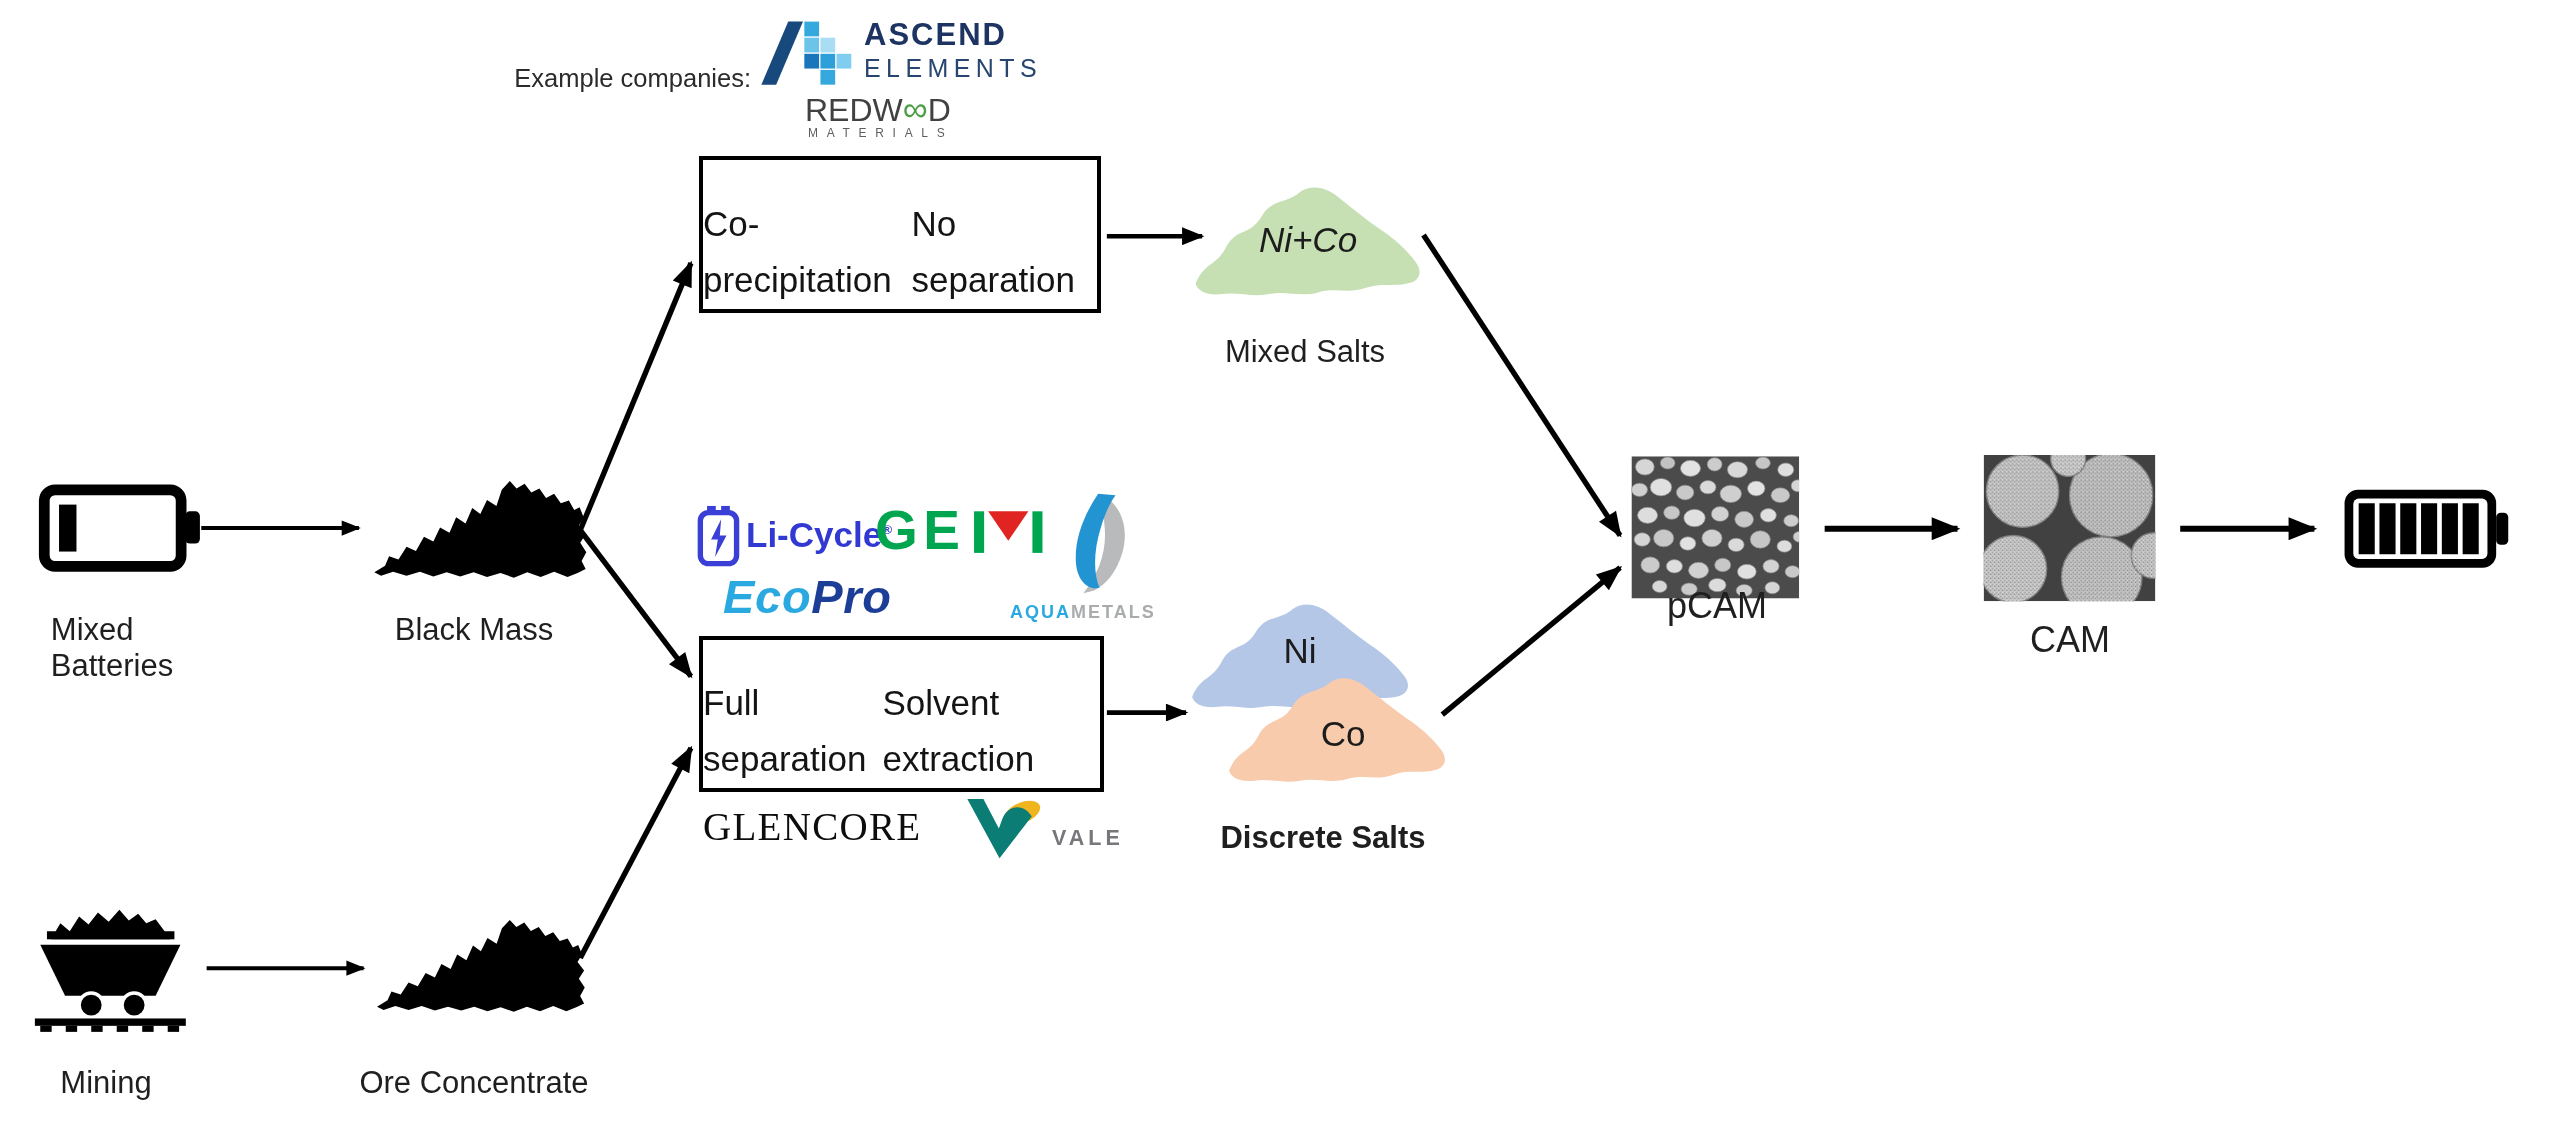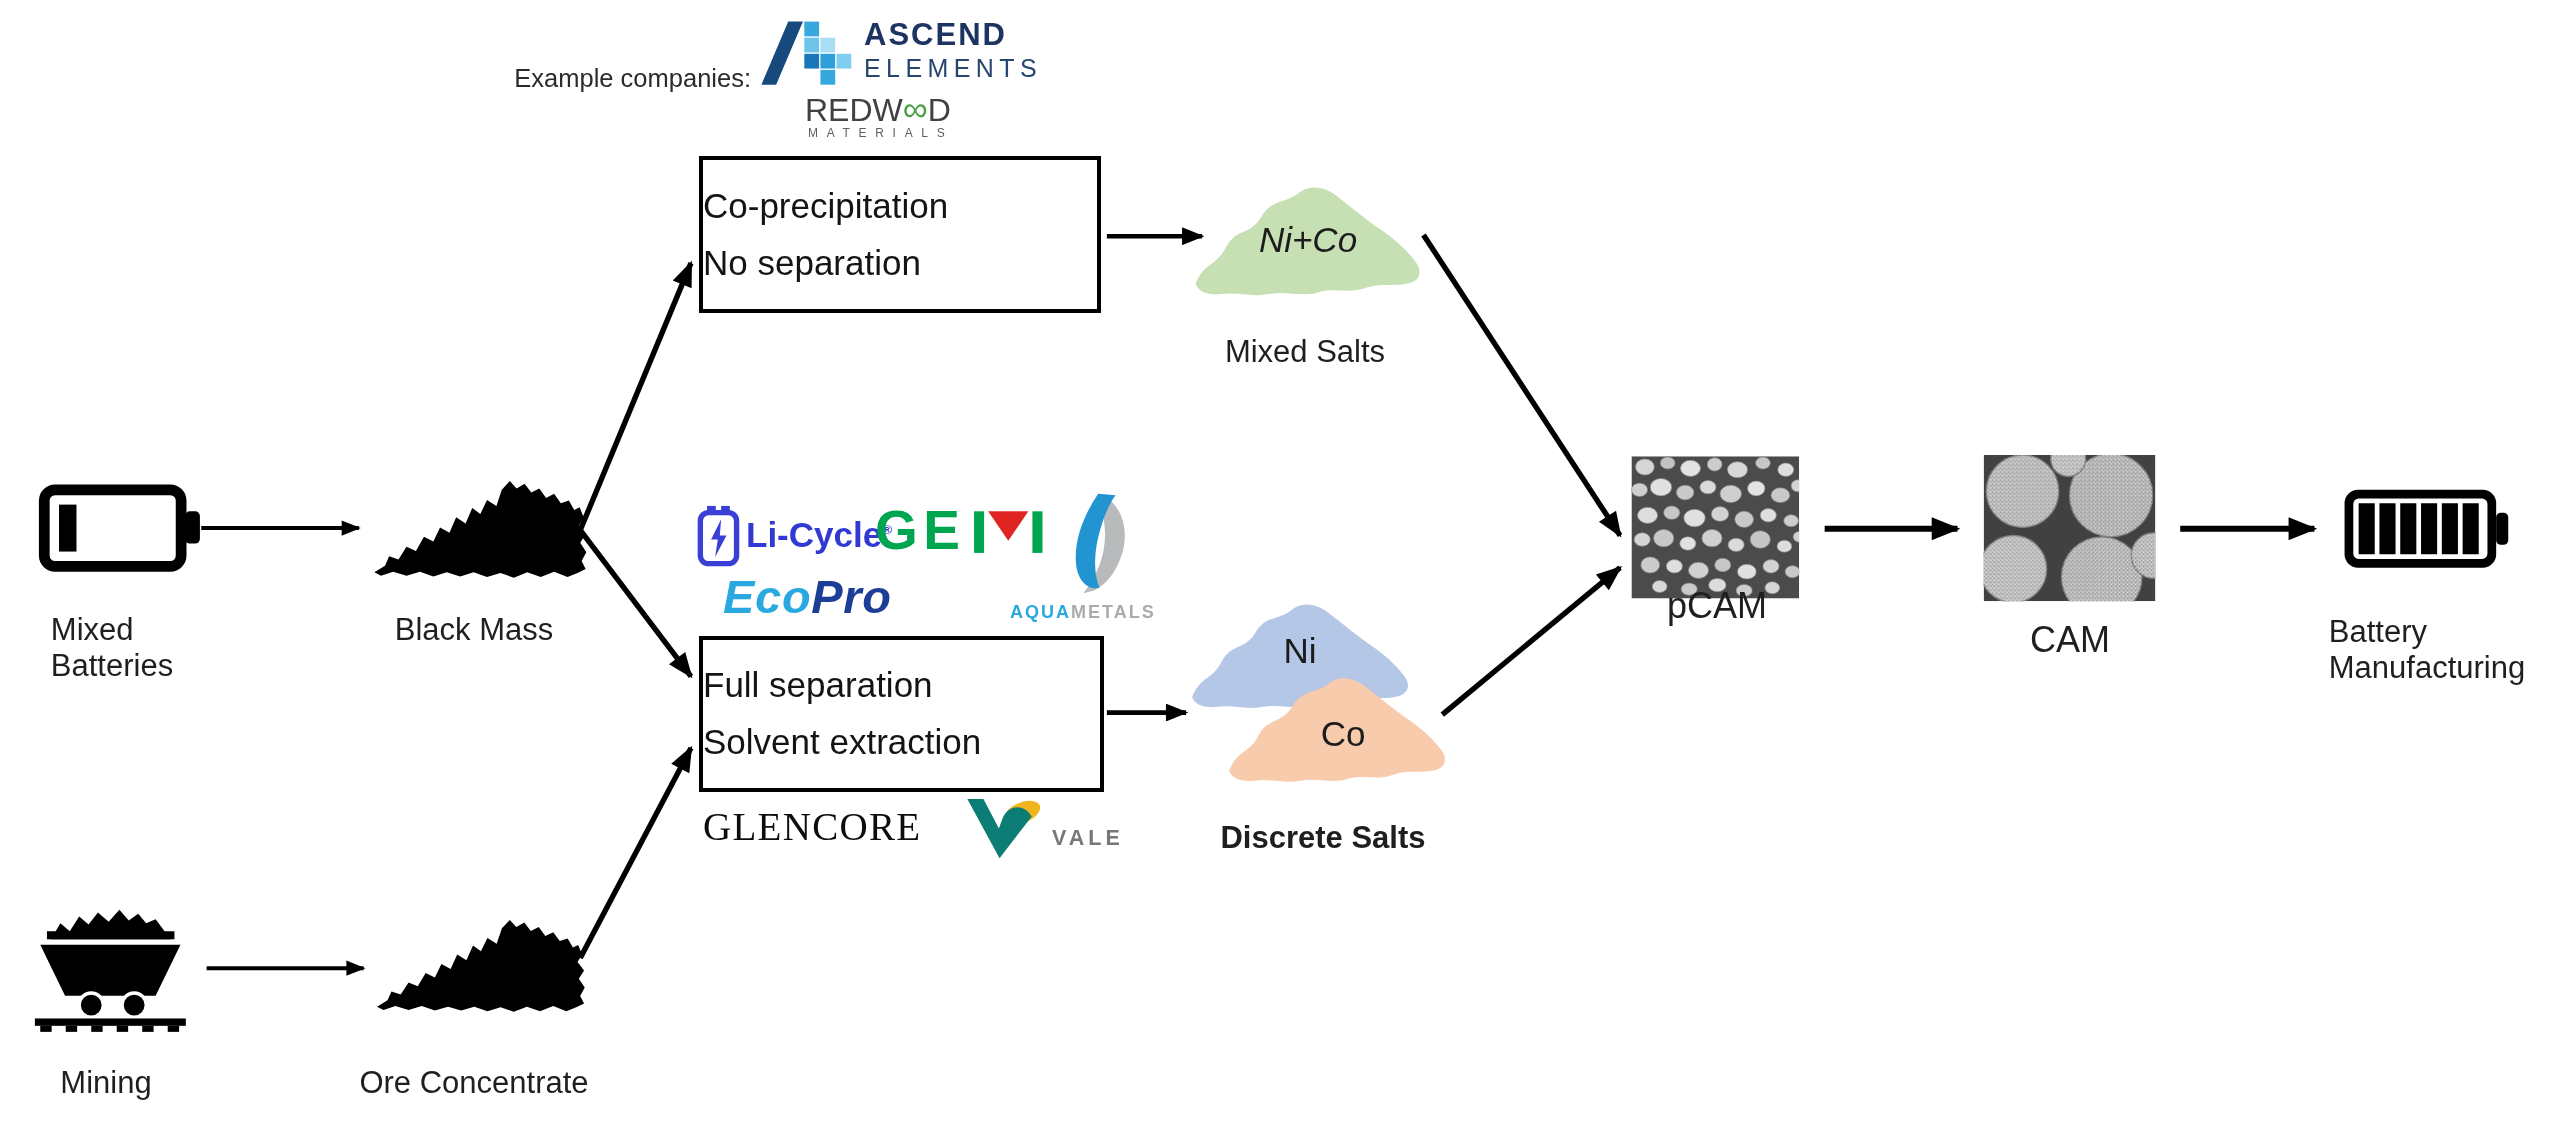--- a/index.html
+++ b/index.html
@@ -1,22 +1,22 @@
 <!DOCTYPE html>
 <html style="font-size:10.7px"><head>
 <meta charset="utf-8">
 <style>
   html,body{margin:0;padding:0;background:#ffffff;}
   .canvas{position:relative;width:2576px;height:1138px;background:#ffffff;overflow:hidden;
           font-family:"Liberation Sans",sans-serif;color:#1a1a1a;}
   .abs{position:absolute;}
   .lbl{font-size:31px;color:#1f1f1f;line-height:1.16;white-space:nowrap;}
   .ctr{transform:translateX(-50%);}
-  .procbox{background:#ffffff;border:4px solid #000000;display:flex;flex-direction:column;
-           justify-content:center;align-items:flex-start;font-size:35px;line-height:1.62;color:#141414;}
+  .procbox{background:#ffffff;border:4px solid #000000;display:flex;flex-direction:row;
+           justify-content:center;align-items:flex-end;font-size:35px;line-height:1.62;color:#141414;}
   .piletxt{font-size:35px;color:#1c1c1c;transform:translate(-50%,-50%);white-space:nowrap;}
   .example{font-size:25.5px;color:#2b2b2b;text-align:right;}
   
   .ascend1{font-size:31px;font-weight:bold;letter-spacing:2px;color:#1d3462;}
   .ascend2{font-size:25px;letter-spacing:5.4px;color:#27456f;}
   .redwood{font-size:32px;font-weight:normal;color:#414042;white-space:nowrap;}
   .redwood .oo{color:#4a9e44;font-size:35px;}
   .redwood2{font-size:12px;letter-spacing:8.7px;color:#5d5e60;}
   .licycle{font-size:35px;font-weight:bold;color:#3238d2;white-space:nowrap;}
   .licycle sup{font-size:13.4px;}
@@ -260,19 +260,15 @@
     <div>Mixed</div>
     <div>Batteries</div>
   </div>
   <div class="abs lbl ctr" style="left:474px;top:612px;">Black Mass</div>
   <div class="abs lbl ctr" style="left:106px;top:1065px;">Mining</div>
   <div class="abs lbl ctr" style="left:474px;top:1065px;">Ore Concentrate</div>
   <div class="abs lbl ctr" style="left:1305px;top:334px;">Mixed Salts</div>
   <div class="abs lbl ctr" style="left:1323px;top:820px;font-weight:bold;">Discrete Salts</div>
   <div class="abs lbl ctr" style="left:1717px;top:585px;font-size:36px;">pCAM</div>
   <div class="abs lbl ctr" style="left:2070px;top:619px;font-size:36px;">CAM</div>
-  <div class="abs lbl ctr" style="left:2427px;top:614px;">
-    <div>Battery</div>
-    <div>Manufacturing</div>
-  </div>
 
 </div>
 
 
 </body></html>

